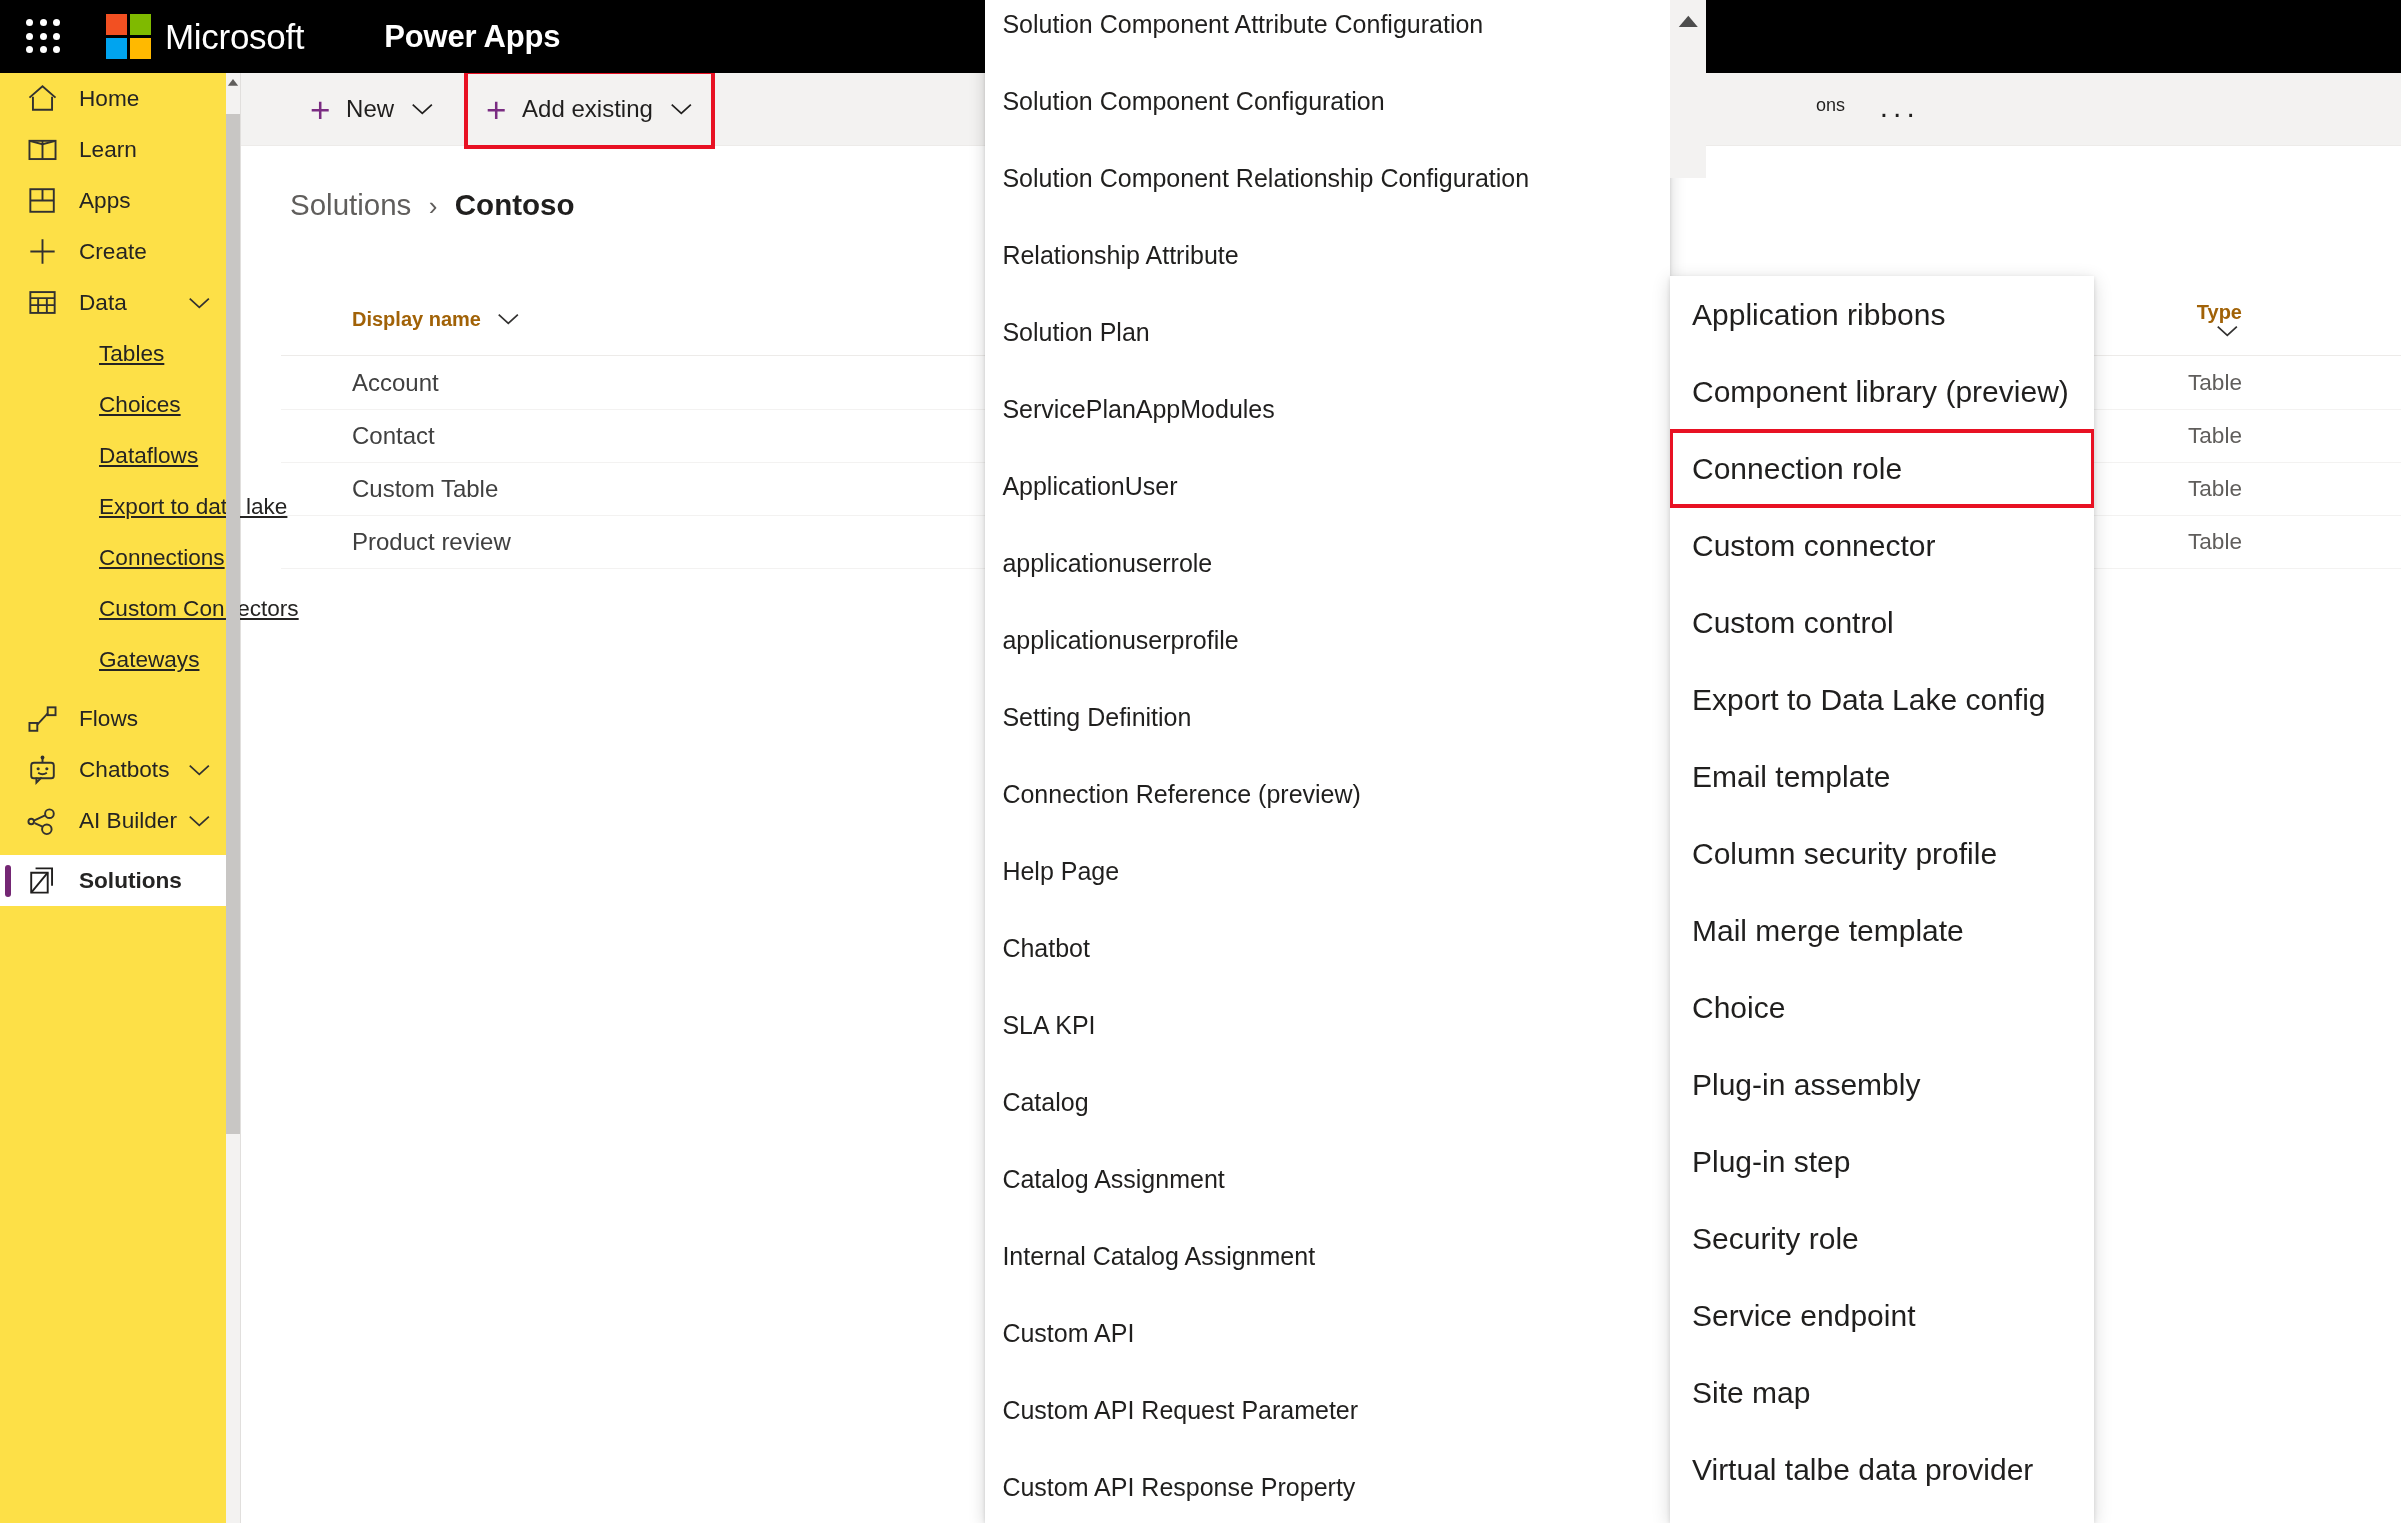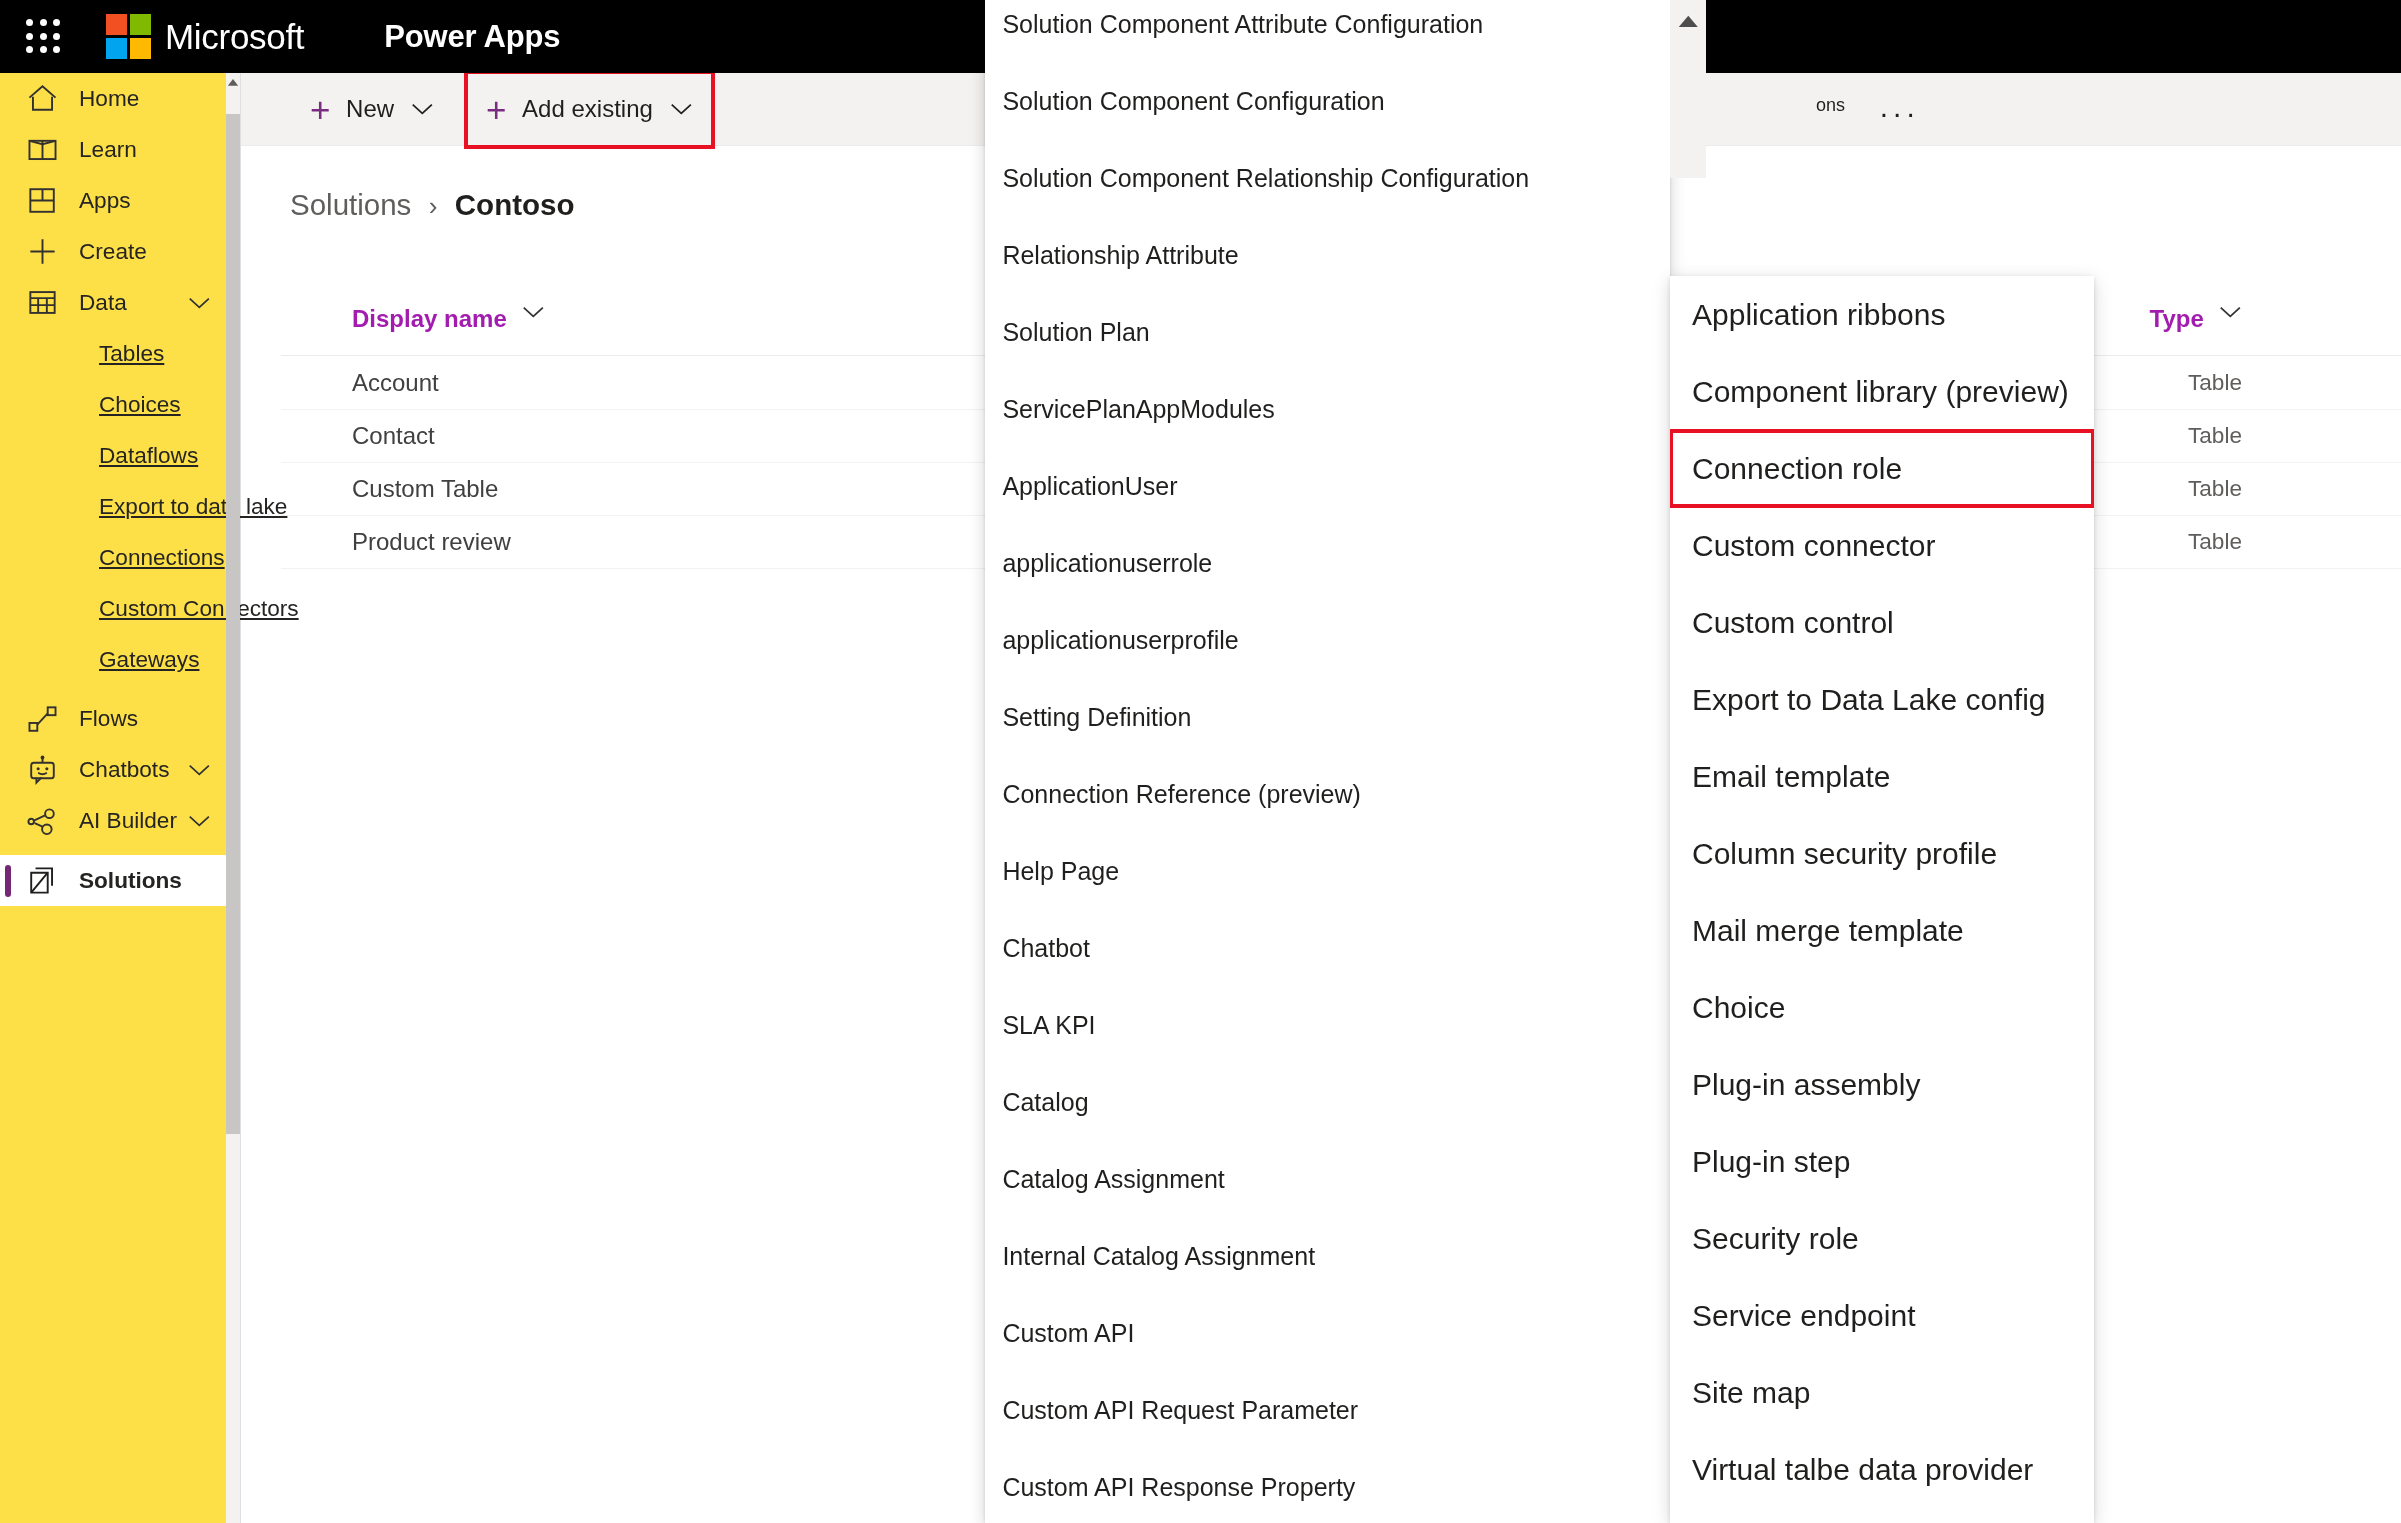--- a/index.html
+++ b/index.html
@@ -144,26 +144,26 @@
   .bc-link { color: #605e5c; cursor: pointer; }
   .bc-sep { margin: 0 17.4px; color: #605e5c; font-size: 26px; }
   .bc-current { color: #201f1e; font-weight: 600; }
 
   .table-head {
     position: absolute; left: 40px; top: 137px; right: 0; height: 73px;
     display: flex; align-items: center;
     border-bottom: 0.9px solid #edebe9;
   }
   .th {
-    font-size: 24px; color: #a21caf; font-weight: 600;
-    display: flex; cursor: pointer;
+    font-size: 20px; color: #a16207; font-weight: 600;
+    display: flex; align-items: center; cursor: pointer;
   }
   .th .caret { margin-left: 15.6px; display: flex; }
   .th-display { margin-left: 71px; }
-  .th-type { position: absolute; right: 159px; }
+  .th-type { position: absolute; right: 159px; flex-direction: column; }
 
   .row {
     position: absolute; left: 40px; right: 0; height: 53px;
     display: flex; align-items: center;
     border-bottom: 0.9px solid #f3f2f1;
     cursor: pointer;
   }
   .cell-name { margin-left: 71px; font-size: 24px; color: #404040; }
   .cell-type { position: absolute; right: 159px; font-size: 22.6px; color: #605e5c; }
 

